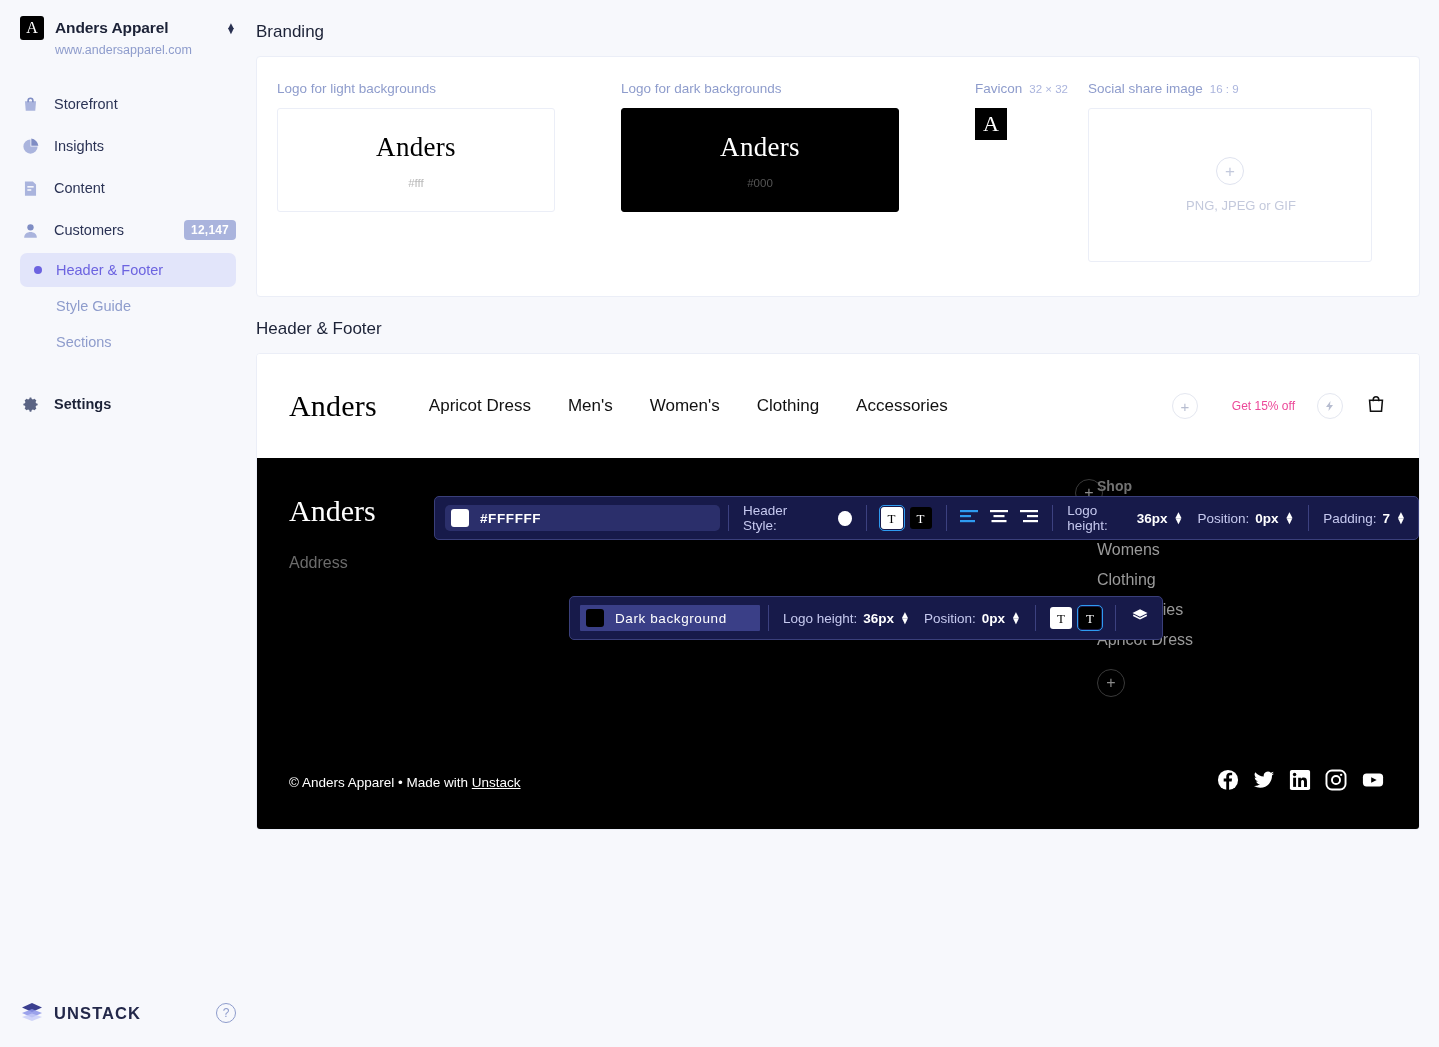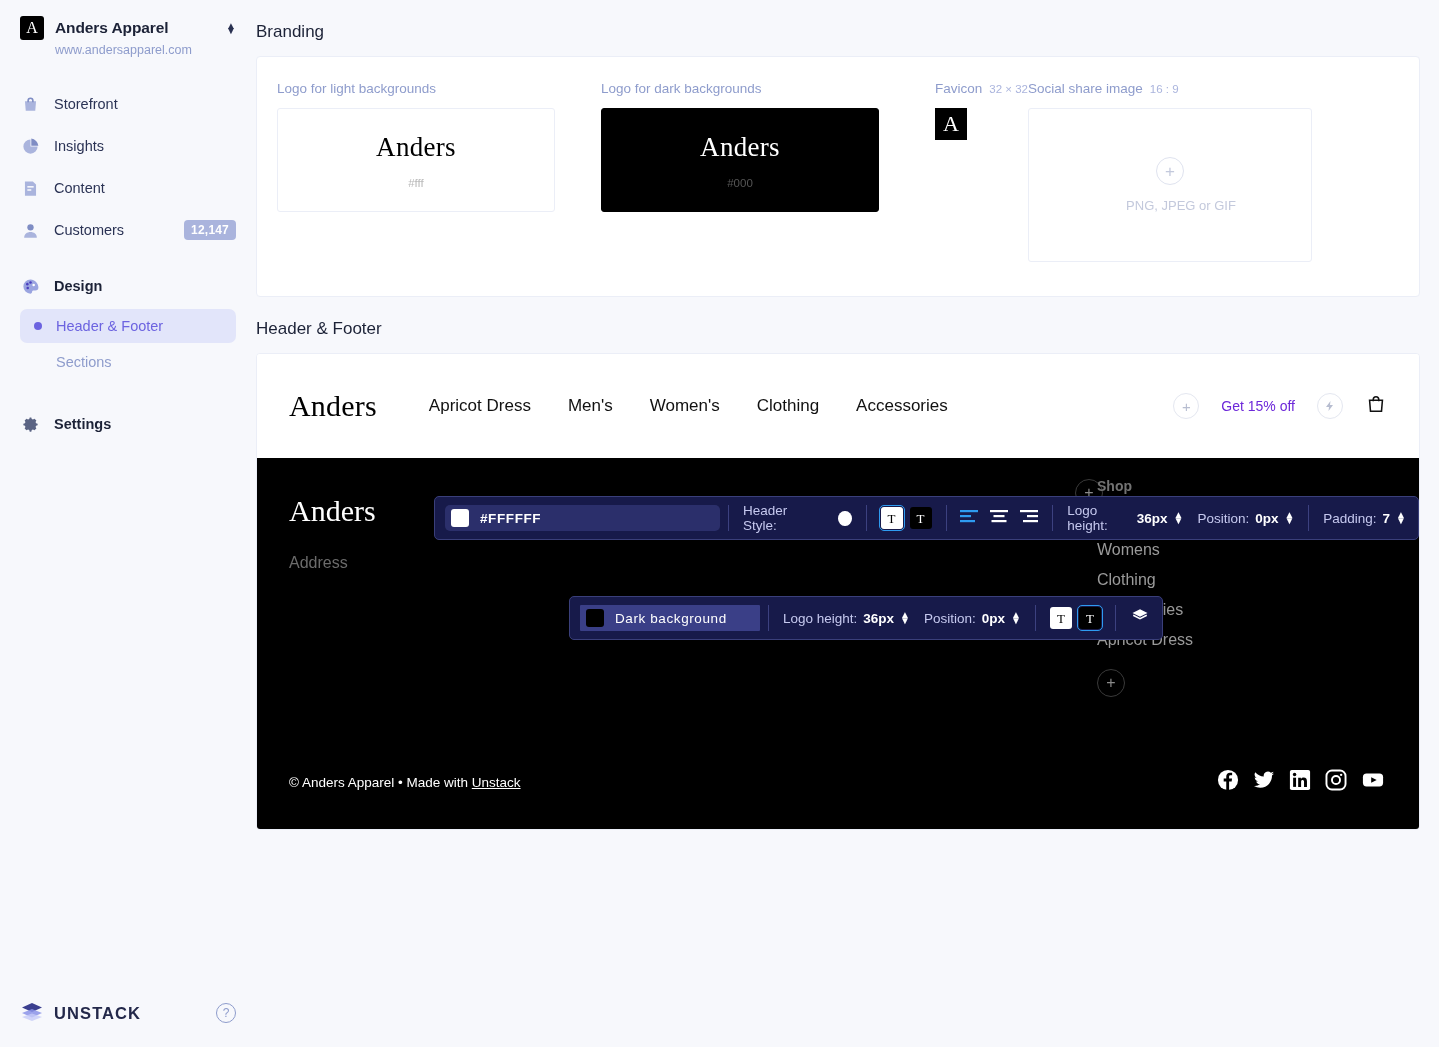--- a/index.html
+++ b/index.html
@@ -64,21 +64,21 @@
   .help-btn { width: 20px; height: 20px; border: 1.6px solid #8e9ccc; border-radius: 50%; color: #8e9ccc;
     font-size: 12px; display: flex; align-items: center; justify-content: center; cursor: pointer; }
 
   
   .main { flex: 1; height: 1047px; overflow: hidden; position: relative; }
   .section-title { font-size: 17px; color: #1c2237; font-weight: 400; padding: 22px 0 14px 0; margin-left: 0; }
   .panel {
     background: #fff; border: 1px solid #ebeef7; border-radius: 4px;
     margin-right: 19px;
   }
-  .branding-panel { padding: 24px 20px 34px 20px; display: flex; align-items: flex-start; }
+  .branding-panel { padding: 24px 20px 34px 20px; display: flex; align-items: flex-start; gap: 20px; }
   .field-label { font-size: 13.5px; color: #8e9ccc; margin-bottom: 12px; white-space: nowrap; }
   .field-label .hint { font-size: 11.5px; color: #aab4dd; margin-left: 7px; }
 
   .logo-box {
     width: 278px; height: 104px; border: 1px solid #ebeef7; border-radius: 3px;
     display: flex; flex-direction: column; align-items: center; justify-content: center; gap: 14px;
   }
   .logo-box.dark { background: #000; border-color: #000; }
   .logo-word { font-family: "Liberation Serif", serif; font-size: 27px; color: #000; letter-spacing: .3px; }
   .logo-box.dark .logo-word { color: #fff; }
@@ -104,21 +104,21 @@
   .hf-panel { position: relative; padding: 0; overflow: hidden; }
   .site-header {
     height: 104px; background: #fff; display: flex; align-items: center; padding: 0 32px 0 32px;
   }
   .site-logo { font-family: "Liberation Serif", serif; font-size: 30px; color: #000; margin-right: 52px; letter-spacing: .2px;}
   .site-nav { display: flex; align-items: center; gap: 37px; flex: 1; }
   .site-nav a { font-size: 17px; color: #111; text-decoration: none; cursor: pointer; }
   .header-right { display: flex; align-items: center; gap: 22px; }
   .hdr-circle { width: 26px; height: 26px; border-radius: 50%; border: 1px solid #e4e7f0; color: #b7bdd0;
     font-size: 15px; display: flex; align-items: center; justify-content: center; cursor: pointer; }
-  .promo { font-size: 14px; color: #6d28d9; cursor: pointer; }
+  .promo { font-size: 12px; color: #ec4899; cursor: pointer; margin-left: 12px; }
 
   
   .toolbar {
     position: absolute; background: #171a4a; border: 1px solid #3a3f7a; border-radius: 5px;
     display: flex; align-items: center; height: 44px; color: #fff; z-index: 20;
   }
   .tb-sep { width: 1px; height: 26px; background: #3c4180; margin: 0 2px; }
   .tb-group { display: flex; align-items: center; gap: 22px; padding: 0 12px; height: 100%; }
   .hex-field {
     display: flex; align-items: center; gap: 11px;
@@ -213,36 +213,28 @@
         <span class="nav-ico">
           <svg width="19" height="19" viewBox="0 0 24 24">
               <circle cx="12" cy="8" r="4" fill="#7f8dc4"></circle>
               <path d="M4 21c0-4.4 3.6-7 8-7s8 2.6 8 7H4z" fill="#aab4dd"></path>
             </svg>
         </span>
         <span class="nav-label">Customers</span>
         <span class="badge">12,147</span>
       </div>
 
-      <div class="nav-item bold" style="margin-top:14px">
-        <span class="nav-ico">
-          <svg width="19" height="19" viewBox="0 0 24 24">
-              <path d="M12 3a9 9 0 0 0 0 18c1.1 0 2-.9 2-2 0-1.5 1-2 2.2-2H18a4 4 0 0 0 4-4c0-5-4.5-10-10-10z" fill="#9aa4e0"></path>
-              <circle cx="8" cy="9" r="1.6" fill="#4b3fbe"></circle>
-              <circle cx="12" cy="7" r="1.6" fill="#4b3fbe"></circle>
-              <circle cx="16" cy="10" r="1.6" fill="#fff"></circle>
-              <circle cx="8.5" cy="14" r="1.6" fill="#4b3fbe"></circle>
-            </svg>
-        </span>
-        <span class="nav-label">Design</span>
-      </div>
 
       <div class="sub-item active">
         <span class="dot"></span>
         <span class="sub-label">Header &amp; Footer</span>
+      </div>
+      <div class="sub-item">
+        <span class="dot"></span>
+        <span class="sub-label">Style Guide</span>
       </div>
       <div class="sub-item">
         <span class="dot"></span>
         <span class="sub-label">Sections</span>
       </div>
 
       <div class="nav-gap"></div>
 
       <div class="nav-item bold">
         <span class="nav-ico">

